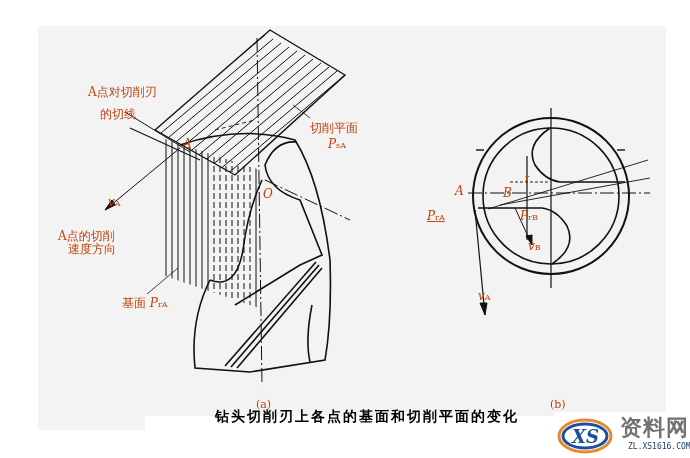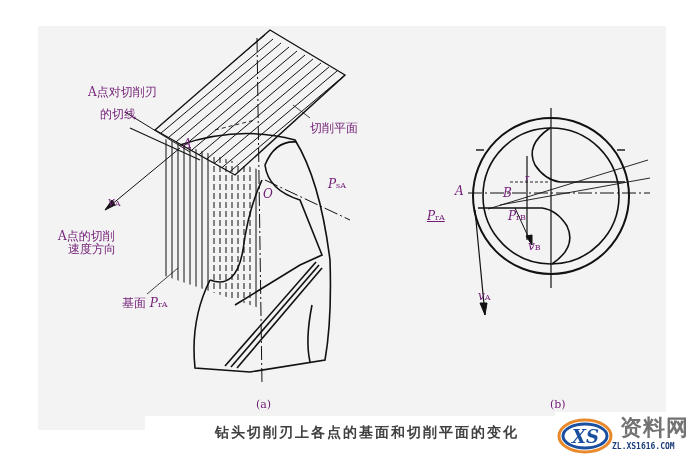--- a/index.html
+++ b/index.html
@@ -2,30 +2,30 @@
 <html><head>
 <meta charset="utf-8">
 <style>
   html, body { margin:0; padding:0; background:#ffffff; }
   body { width:690px; height:458px; position:relative; overflow:hidden;
          font-family:"DejaVu Serif", serif; }
   .paper { position:absolute; left:38px; top:26px; width:628px; height:404px;
            background:#f3f3f3; }
   .caption-band { position:absolute; left:145px; top:416px; width:420px; height:26px; background:#ffffff; }
   svg.fig { position:absolute; left:0; top:0; }
-  .lbl { position:absolute; font-size:12px; color:#701a75; white-space:nowrap; line-height:13px; }
+  .lbl { position:absolute; font-size:12px; color:#c2410c; white-space:nowrap; line-height:13px; }
   .lbl i { font-style:italic; }
   .sub { font-size:8px; }
-  .caption { position:absolute; left:215px; top:424px; font-size:14px; font-weight:bold;
-             letter-spacing:2px; color:#404040; font-family:"DejaVu Sans", sans-serif; }
+  .caption { position:absolute; left:215px; top:408px; font-size:14px; font-weight:bold;
+             letter-spacing:2px; color:#000000; font-family:"DejaVu Sans", sans-serif; }
   .wm { position:absolute; left:555px; top:412px; width:135px; height:46px; }
   .wm-text { position:absolute; left:620px; top:413px; font-size:22px; font-weight:bold; color:#737373;
              font-family:"DejaVu Sans", sans-serif; letter-spacing:1px; }
-  .wm-url { position:absolute; left:612px; top:442px; font-size:8px; color:#1a3d78;
-            font-family:"DejaVu Sans Mono", monospace; font-weight:bold; }
+  .wm-url { position:absolute; left:628px; top:442px; font-size:8px; color:#1a3d78;
+            font-family:"DejaVu Sans Mono", monospace; font-weight:normal; }
 </style>
 </head>
 <body>
 
 <div class="paper"></div>
 <div class="caption-band"></div>
 
 <svg class="fig" width="690" height="458" viewBox="0 0 690 458">
   <defs>
     <clipPath id="cutPlaneClip">
@@ -115,39 +115,39 @@
     <polygon points="532,245 526,236 532,235" fill="#111"></polygon>
     <line x1="476" y1="150" x2="484" y2="150" stroke-width="1.4"></line>
     <line x1="617" y1="150" x2="625" y2="150" stroke-width="1.4"></line>
   </g>
 </svg>
 
 <div class="lbl" style="left:88px;top:86px;">A点对切削刃</div>
 <div class="lbl" style="left:100px;top:108px;font-family:Liberation Serif, serif;">的切线</div>
 
 <div class="lbl" style="left:310px;top:122px;">切削平面</div>
-<div class="lbl" style="left:328px;top:138px;margin-top:40px;"><i>P</i><span class="sub">sA</span></div>
+<div class="lbl" style="left:328px;top:138px;"><i>P</i><span class="sub">sA</span></div>
 
 <div class="lbl" style="left:183px;top:138px;"><i>A</i></div>
 <div class="lbl" style="left:263px;top:188px;"><i>O</i></div>
 
 <div class="lbl" style="left:108px;top:196px;"><i>v</i><span class="sub">A</span></div>
 
 <div class="lbl" style="left:58px;top:230px;text-align:right;">A点的切削</div>
 <div class="lbl" style="left:68px;top:243px;">速度方向</div>
 
 <div class="lbl" style="left:122px;top:297px;"><span>基面</span> <i>P</i><span class="sub">rA</span></div>
 
 <div class="lbl" style="left:256px;top:398px;font-size:11px;">(a)</div>
 
 <div class="lbl" style="left:455px;top:185px;"><i>A</i></div>
 <div class="lbl" style="left:503px;top:187px;"><i>B</i></div>
 <div class="lbl" style="left:525px;top:172px;font-size:9px;">r</div>
 <div class="lbl" style="left:427px;top:210px;text-decoration:underline;"><i>P</i><span class="sub">rA</span></div>
-<div class="lbl" style="left:508px;top:210px;"><i>P</i><span class="sub">rB</span></div>
+<div class="lbl" style="left:520px;top:210px;"><i>P</i><span class="sub">rB</span></div>
 <div class="lbl" style="left:528px;top:240px;"><i>v</i><span class="sub">B</span></div>
 <div class="lbl" style="left:478px;top:290px;"><i>v</i><span class="sub">A</span></div>
 
 <div class="lbl" style="left:550px;top:398px;font-size:11px;">(b)</div>
 
 <div class="caption">钻头切削刃上各点的基面和切削平面的变化</div>
 
 <svg class="wm" viewBox="0 0 135 46">
   <rect x="0" y="0" width="135" height="46" fill="#ffffff"></rect>
   <ellipse cx="30" cy="24" rx="26" ry="16" fill="none" stroke="#e8892b" stroke-width="3"></ellipse>

